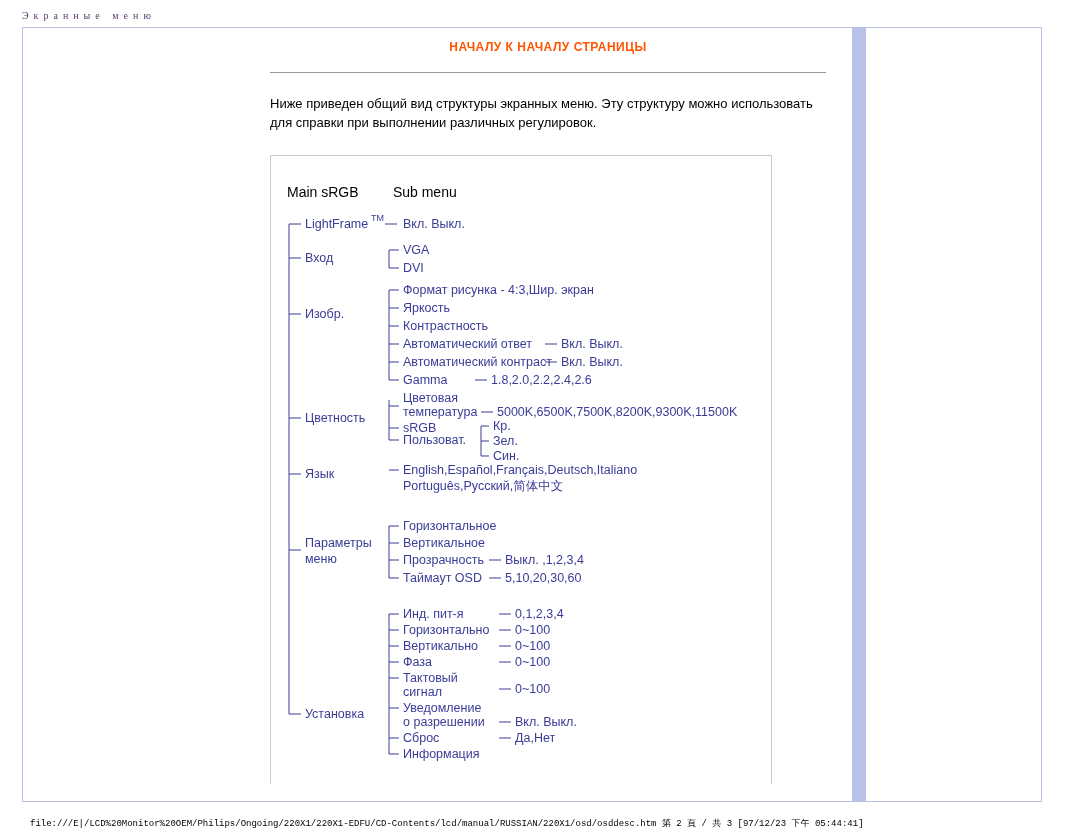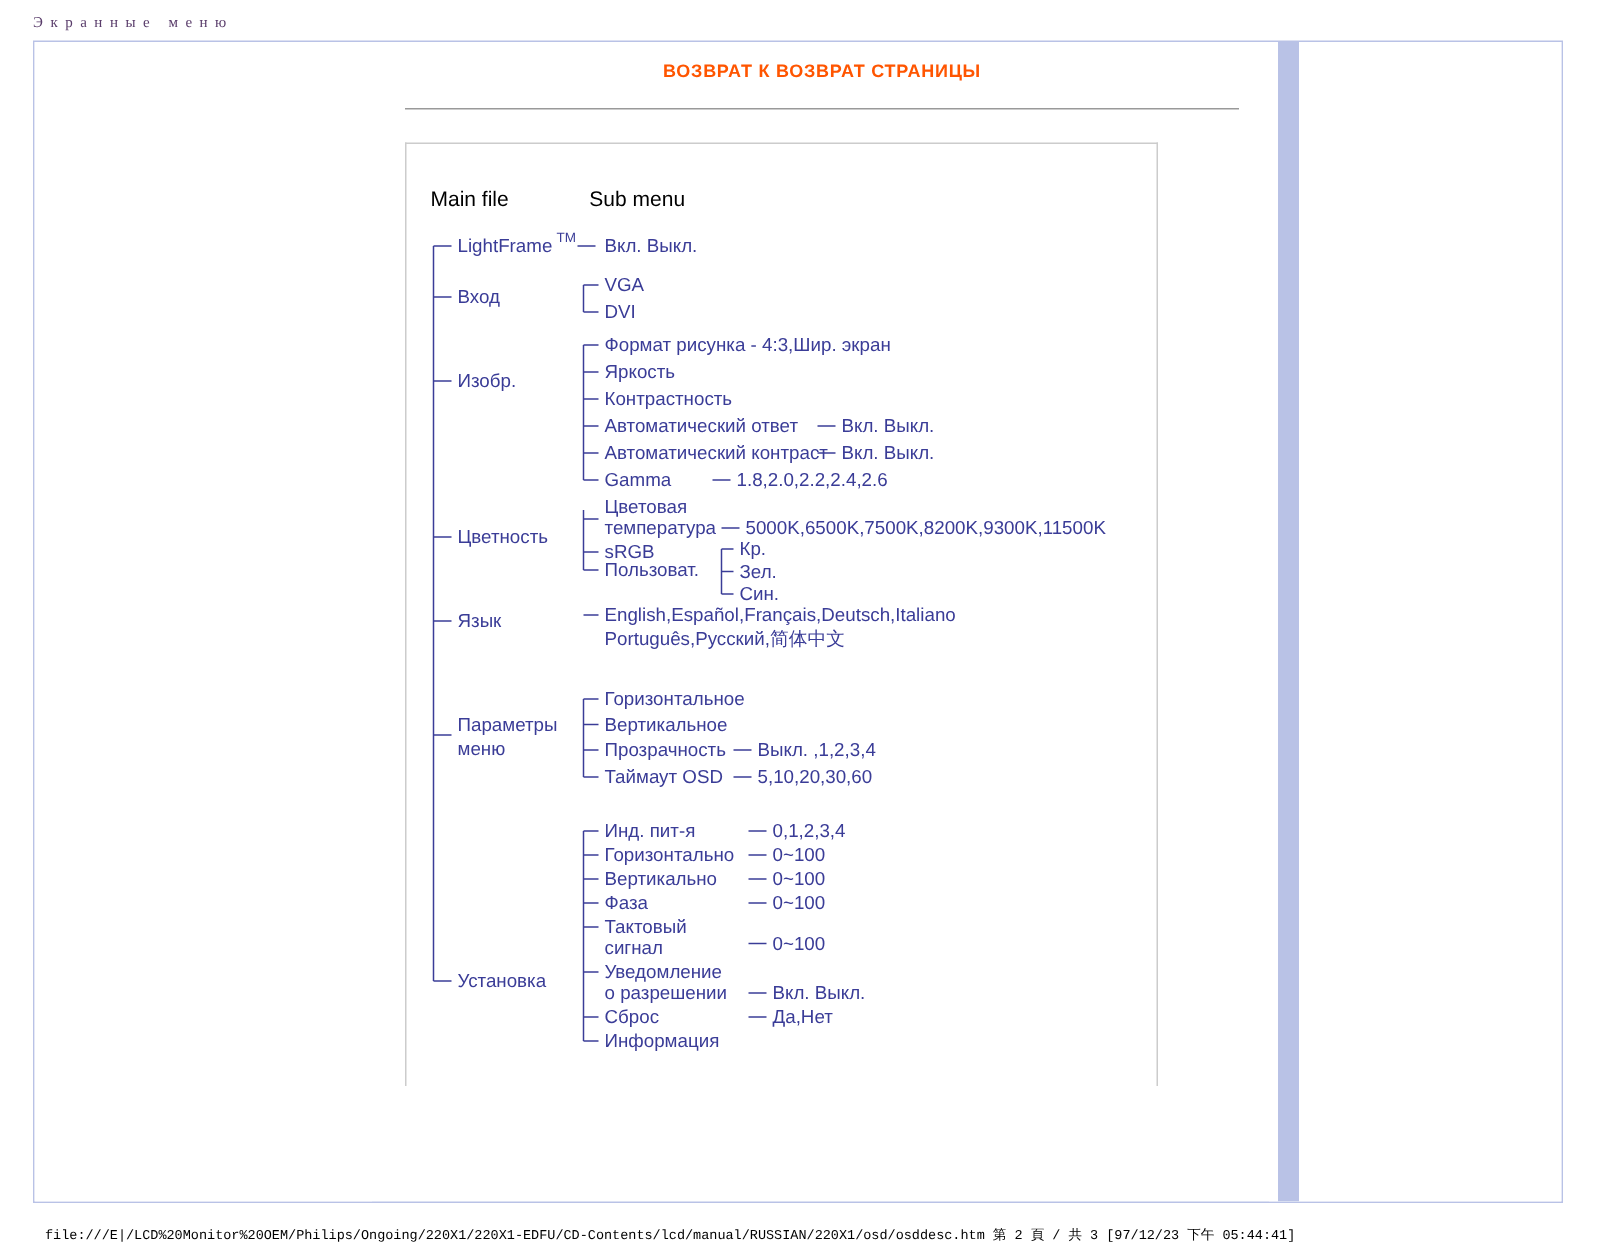--- a/index.html
+++ b/index.html
@@ -131,27 +131,28 @@
 <body>
 
 <div class="page">
   <div class="page-title">Экранные меню</div>
 
   <div class="frame">
     <div class="left-col"></div>
 
     <div class="content">
       <div class="top-link-row">
-        <a class="top-link">ВОЗВРАТ К ВОЗВРАТ СТРАНИЦЫ</a>
+        <a class="top-link">НАЧАЛУ К НАЧАЛУ СТРАНИЦЫ</a>
       </div>
       <hr class="divider">
+      <div class="body-text">Ниже приведен общий вид структуры экранных меню. Эту структуру можно использовать для справки при выполнении различных регулировок.</div>
 
       <div class="diagram-wrap">
         <div class="col-headers">
-          <span class="h-main">Main file</span>
+          <span class="h-main">Main sRGB</span>
           <span class="h-sub">Sub menu</span>
         </div>
 
         <svg class="tree" width="480" height="570" viewBox="0 0 480 570">
 
           <line x1="8" y1="10" x2="8" y2="500"></line>
 
           <line x1="8" y1="10" x2="20" y2="10"></line>
           <text x="24" y="14">LightFrame</text>
           <text class="sup" x="90" y="7">TM</text>

